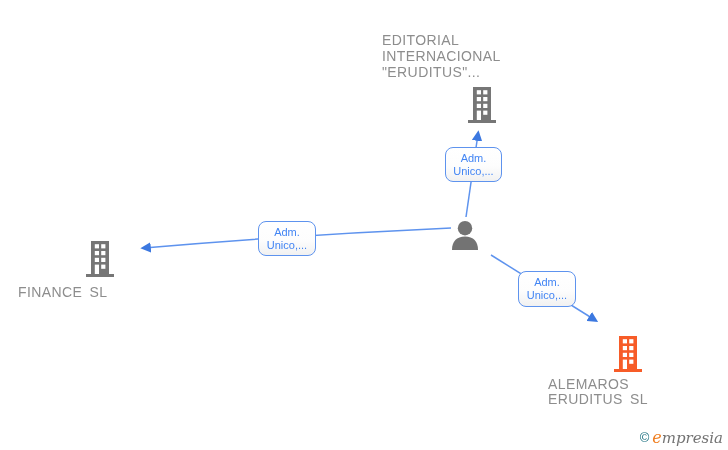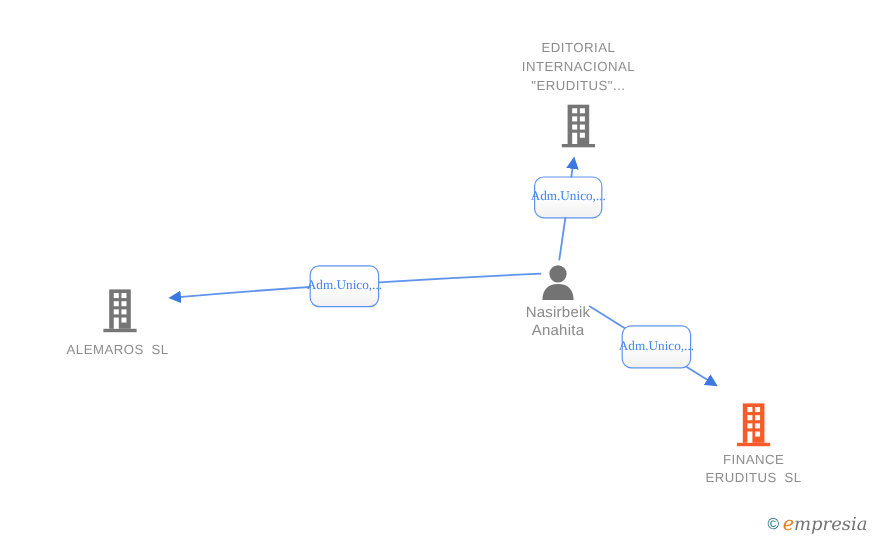--- a/index.html
+++ b/index.html
@@ -10,22 +10,22 @@
     overflow:hidden;
     font-family:"Liberation Sans", sans-serif;
   }
   svg.edges{position:absolute;left:0;top:0;z-index:1;}
   .abs{position:absolute;}
   .icon-node{z-index:2;cursor:pointer;}
   .icon-gray{color:#767676;}
   .icon-orange{color:#f75c28;}
   .company-label{
     z-index:2;
-    text-align:center;
-    font-size:11px;
+    text-align:left;
+    font-size:14px;
     line-height:16px;
     letter-spacing:.4px;
     word-spacing:3px;
     color:#8d8d8d;
   }
   .person-name{
     z-index:2;
     text-align:center;
     font-size:12.5px;
     line-height:14.5px;
@@ -35,24 +35,23 @@
   .edge-label{
     z-index:3;
     box-sizing:border-box;
     width:57px;height:35px;
     border:1.5px solid #5e93ee;
     border-radius:8px;
     background:linear-gradient(180deg,#ffffff 0%,#fdfdfd 55%,#f1f1f1 100%);
     color:#4285f4;
     font-size:11px;
     line-height:13px;
-    display:flex;
+    display:flex;flex-direction:column;
     align-items:center;justify-content:center;
     cursor:pointer;
-    font-family:Liberation Serif, serif;
   }
   .brand{
     position:absolute;right:5px;bottom:3px;
     z-index:2;
     text-decoration:none;
     white-space:nowrap;
     cursor:pointer;
   }
   .brand .copy{
     font-size:13px;color:#136b7c;
@@ -108,59 +107,55 @@
       <rect x="8.8" y="23.6" width="4.2" height="9.4" fill="#fff"></rect>
     </svg>
   </div>
 
   <div class="abs icon-node icon-gray" style="left:449px;top:220px;">
     <svg width="32" height="32" viewBox="0 0 32 32">
       <circle cx="16" cy="8.2" r="7.2" fill="#737373"></circle>
       <path d="M16 16.6 C7.6 16.6 3 21.4 3 30 L29 30 C29 21.4 24.4 16.6 16 16.6 Z" fill="#737373"></path>
     </svg>
   </div>
-  <div class="abs person-name" style="left:404px;top:253px;width:122px;">
-    <div>Nasirbeik</div>
-    <div>Anahita</div>
-  </div>
 
   <div class="abs icon-node icon-gray" style="left:86px;top:241px;">
     <svg width="28" height="36" viewBox="0 0 28 36">
       <rect x="0" y="33" width="28" height="3" fill="currentColor"></rect>
       <rect x="5" y="0" width="18" height="33" fill="currentColor"></rect>
       <rect x="8.8" y="3.2" width="4.2" height="4.2" fill="#fff"></rect>
       <rect x="15.2" y="3.2" width="4.2" height="4.2" fill="#fff"></rect>
       <rect x="8.8" y="10" width="4.2" height="4.2" fill="#fff"></rect>
       <rect x="15.2" y="10" width="4.2" height="4.2" fill="#fff"></rect>
       <rect x="8.8" y="16.8" width="4.2" height="4.2" fill="#fff"></rect>
       <rect x="15.2" y="16.8" width="4.2" height="4.2" fill="#fff"></rect>
       <rect x="15.2" y="23.6" width="4.2" height="4.2" fill="#fff"></rect>
       <rect x="8.8" y="23.6" width="4.2" height="9.4" fill="#fff"></rect>
     </svg>
   </div>
   <div class="abs company-label" style="left:18px;top:284px;width:160px;">
-    <div>ALEMAROS SL</div>
+    <div>FINANCE SL</div>
   </div>
 
   <div class="abs icon-node icon-orange" style="left:614px;top:336px;">
     <svg width="28" height="36" viewBox="0 0 28 36">
       <rect x="0" y="33" width="28" height="3" fill="currentColor"></rect>
       <rect x="5" y="0" width="18" height="33" fill="currentColor"></rect>
       <rect x="8.8" y="3.2" width="4.2" height="4.2" fill="#fff"></rect>
       <rect x="15.2" y="3.2" width="4.2" height="4.2" fill="#fff"></rect>
       <rect x="8.8" y="10" width="4.2" height="4.2" fill="#fff"></rect>
       <rect x="15.2" y="10" width="4.2" height="4.2" fill="#fff"></rect>
       <rect x="8.8" y="16.8" width="4.2" height="4.2" fill="#fff"></rect>
       <rect x="15.2" y="16.8" width="4.2" height="4.2" fill="#fff"></rect>
       <rect x="15.2" y="23.6" width="4.2" height="4.2" fill="#fff"></rect>
       <rect x="8.8" y="23.6" width="4.2" height="9.4" fill="#fff"></rect>
     </svg>
   </div>
   <div class="abs company-label" style="left:548px;top:377px;width:160px;line-height:15px;">
-    <div>FINANCE</div>
+    <div>ALEMAROS</div>
     <div>ERUDITUS SL</div>
   </div>
 
   <div class="abs edge-label" style="left:445px;top:147px;">
     <div>Adm.</div>
     <div>Unico,...</div>
   </div>
   <div class="abs edge-label" style="left:258px;top:221px;width:58px;">
     <div>Adm.</div>
     <div>Unico,...</div>

